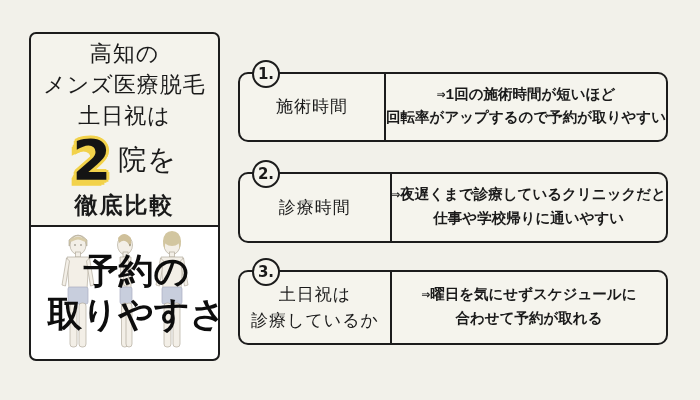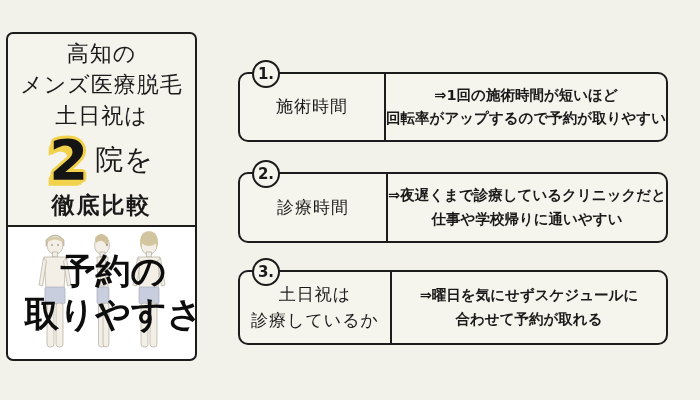--- a/index.html
+++ b/index.html
@@ -6,21 +6,21 @@
   html,body { width:700px; height:400px; }
   body {
     font-family:"DejaVu Sans","Liberation Sans",sans-serif;
     background:#f2f1ea;
     color:#1a1a1a;
     overflow:hidden;
   }
   .canvas { position:relative; width:700px; height:400px; background:#f2f1ea; }
 
   
-  .left-card { position:absolute; left:6px; top:32px; width:191px; }
+  .left-card { position:absolute; left:29px; top:32px; width:191px; }
   .title-box {
     height:195px; border:2px solid #1c1c1c; border-radius:7px 7px 0 0;
     background:#f4f3ec;
     display:flex; flex-direction:column; align-items:center; justify-content:center;
     text-align:center; padding:4px 2px;
   }
   .t-line { font-size:22px; line-height:1.42; letter-spacing:1px; font-weight:500; white-space:nowrap; }
   .t-num-line { display:flex; align-items:center; justify-content:center; line-height:1.0; margin:2px 0 1px; }
   .big-num {
     font-size:56px; font-weight:800; color:#141414; line-height:0.95;
@@ -61,21 +61,21 @@
     font-size:15px; font-weight:600; z-index:2;
   }
   .label-cell {
     width:152px; border-right:2px solid #1c1c1c;
     display:flex; flex-direction:column; align-items:center; justify-content:center;
     text-align:center; font-size:17px; line-height:1.5; letter-spacing:1px; white-space:nowrap;
   }
   .desc-cell {
     flex:1;
     display:flex; flex-direction:column; align-items:center; justify-content:center;
-    text-align:center; font-size:14.5px; font-weight:700; line-height:1.6; white-space:nowrap;
+    text-align:center; font-size:14.5px; font-weight:700; line-height:1.6; white-space:nowrap;font-family:Liberation Mono, monospace;
   }
 </style>
 </head>
 <body>
 
 <div class="canvas">
 
   <aside class="left-card">
     <div class="title-box">
       <div class="t-line">高知の</div>

